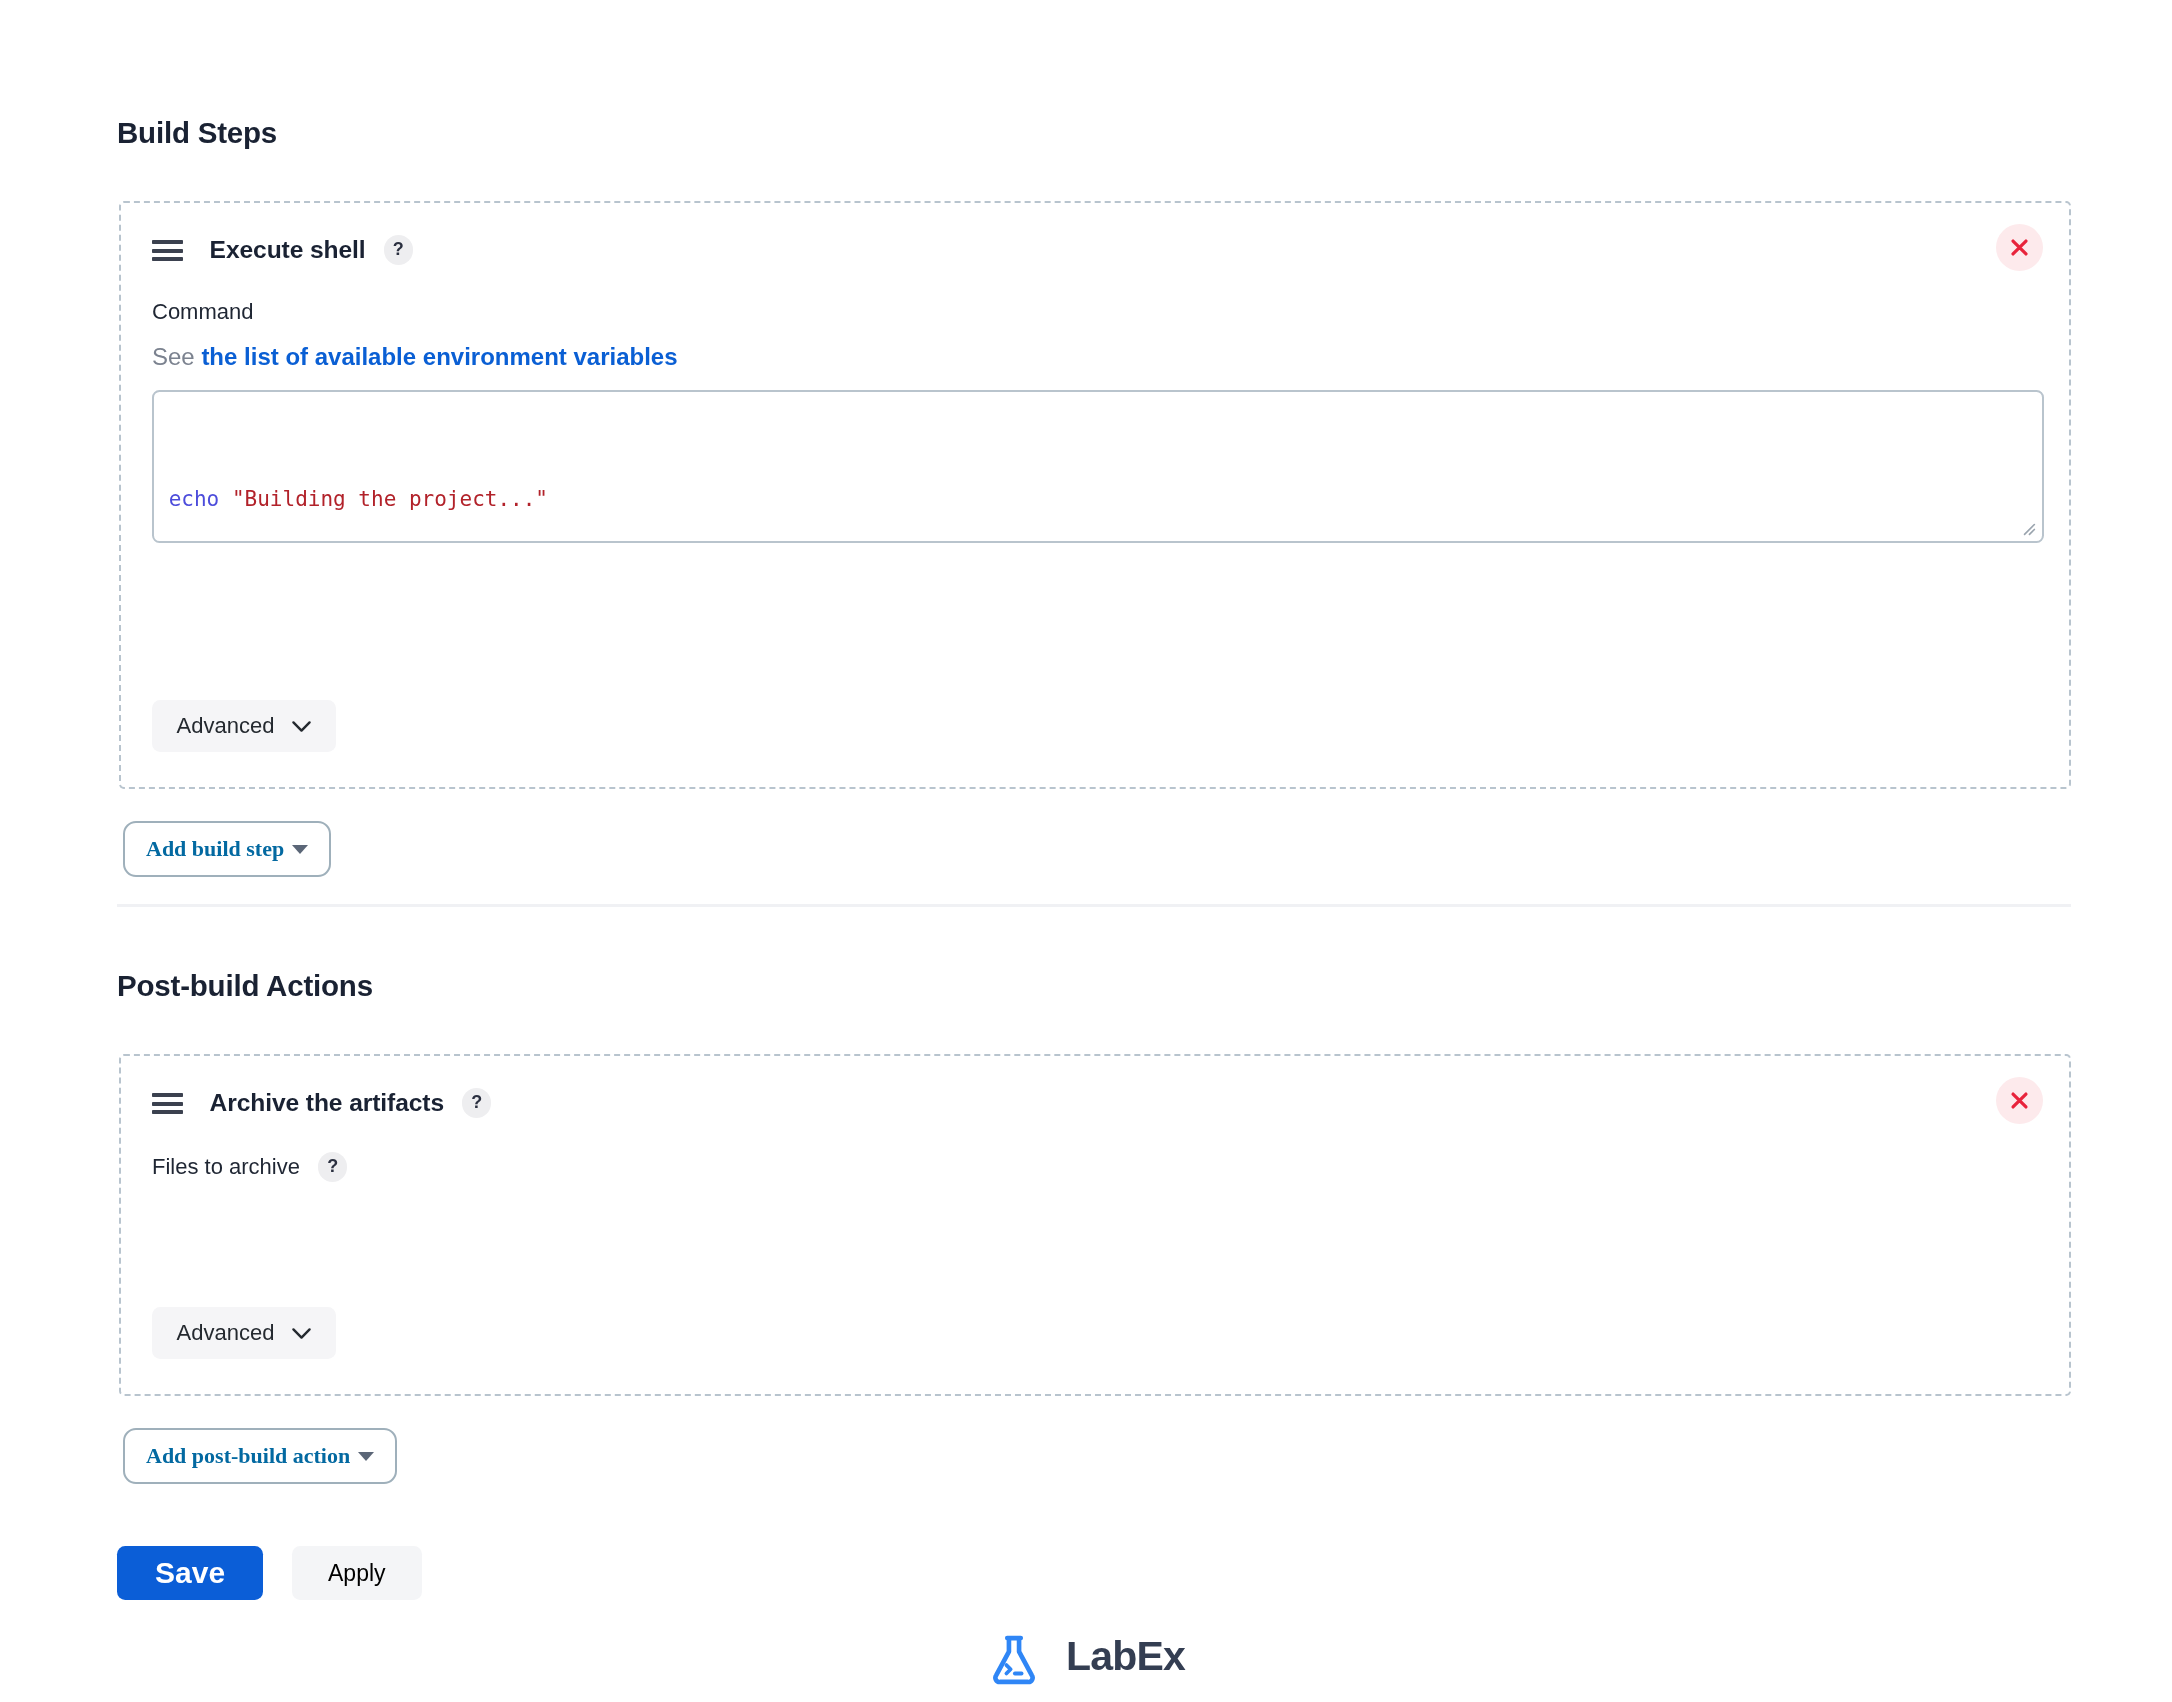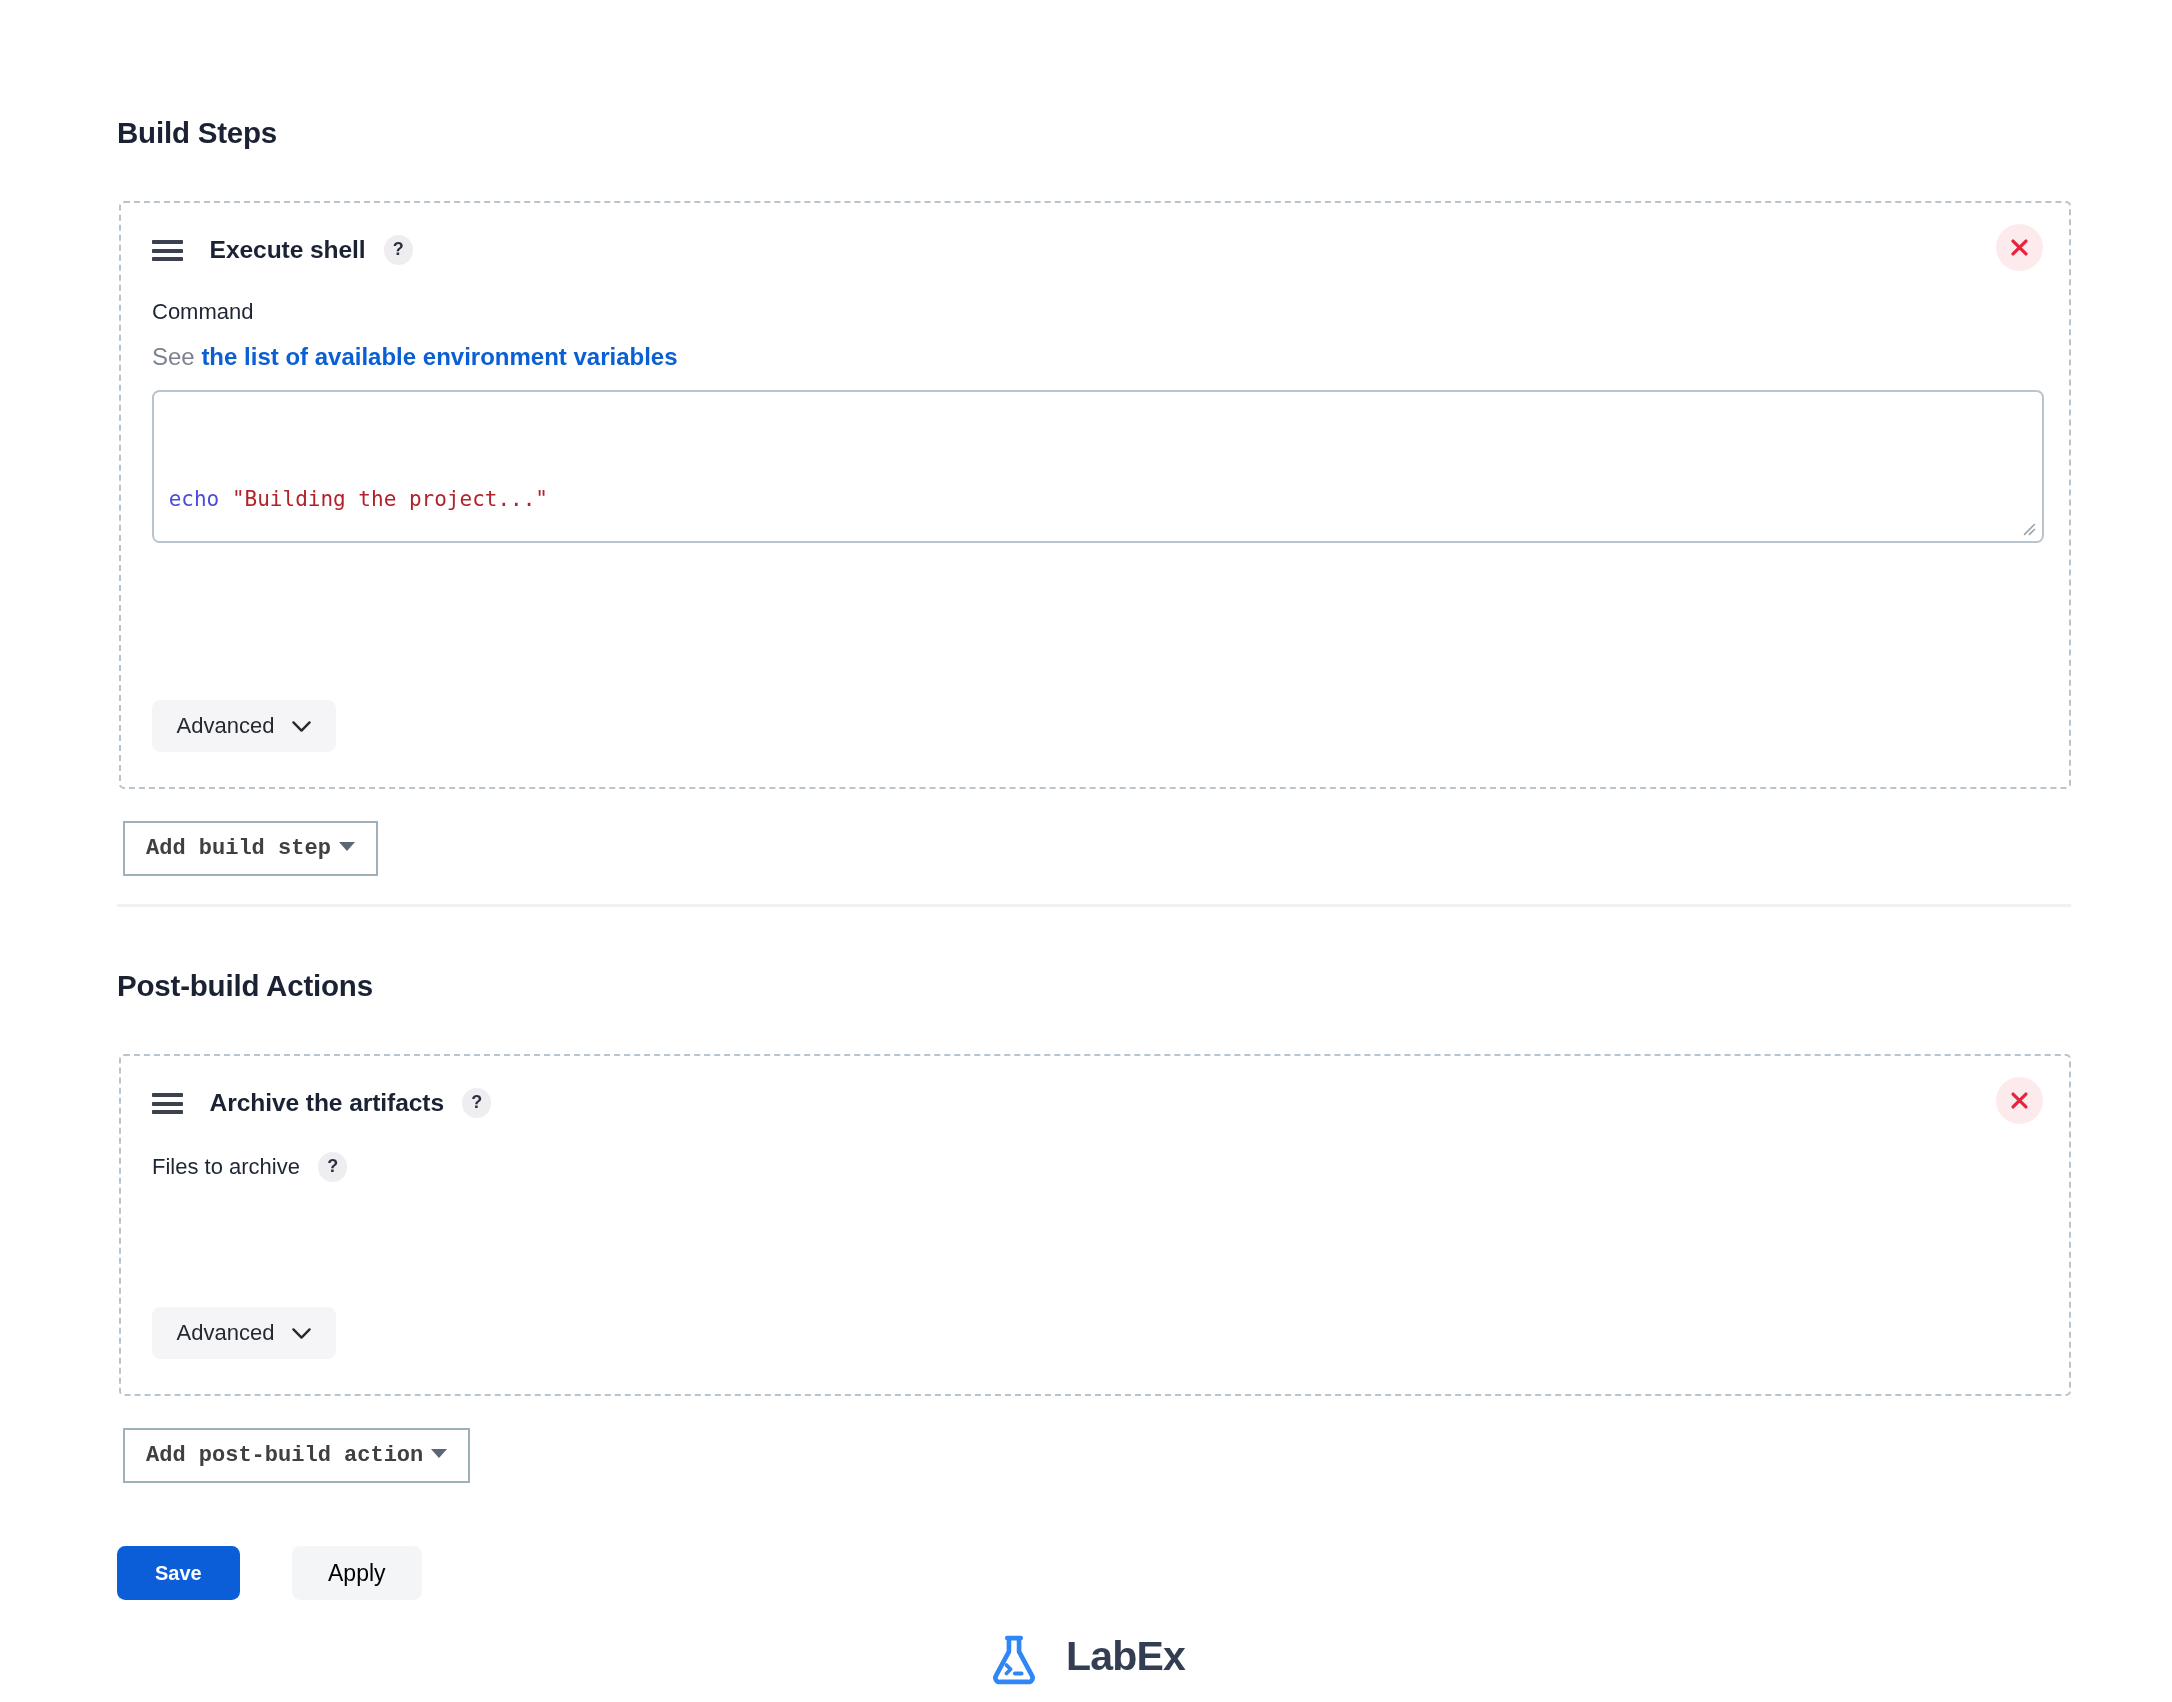--- a/index.html
+++ b/index.html
@@ -184,26 +184,26 @@
     cursor: pointer;
   }
   #advanced-shell   { left: 31px; top: 497px; }
   #advanced-archive { left: 31px; top: 251px; }
 
   
   .add-btn {
     position: absolute;
     background: #ffffff;
     border: 2.5px solid #9fb0bb;
-    border-radius: 0;
+    border-radius: 13px;
     padding: 13px 21px;
-    font-family: Liberation Mono, monospace;
+    font-family: Liberation Serif, serif;
     font-size: 22px;
     font-weight: bold;
-    color: #404040;
+    color: #0369a1;
     cursor: pointer;
     white-space: nowrap;
   }
   #add-build-step      { left: 123px; top: 821px; }
   #add-post-build      { left: 123px; top: 1428px; }
   .caret-down {
     display: inline-block;
     margin-left: 8.2px;
     border-left: 8.2px solid transparent;
     border-right: 8.2px solid transparent;
@@ -248,21 +248,21 @@
     position: absolute;
     left: 117px;
     top: 1546px;
     background: #0b5ed7;
     color: #ffffff;
     border: none;
     border-radius: 8.2px;
     padding: 8px 38px;
     height: 54px;
     font-family: "Liberation Sans", sans-serif;
-    font-size: 20px;
+    font-size: 30px;
     font-weight: bold;
     cursor: pointer;
   }
   .btn-secondary {
     position: absolute;
     left: 292px;
     top: 1546px;
     background: #f4f5f7;
     color: #000000;
     border: none;

